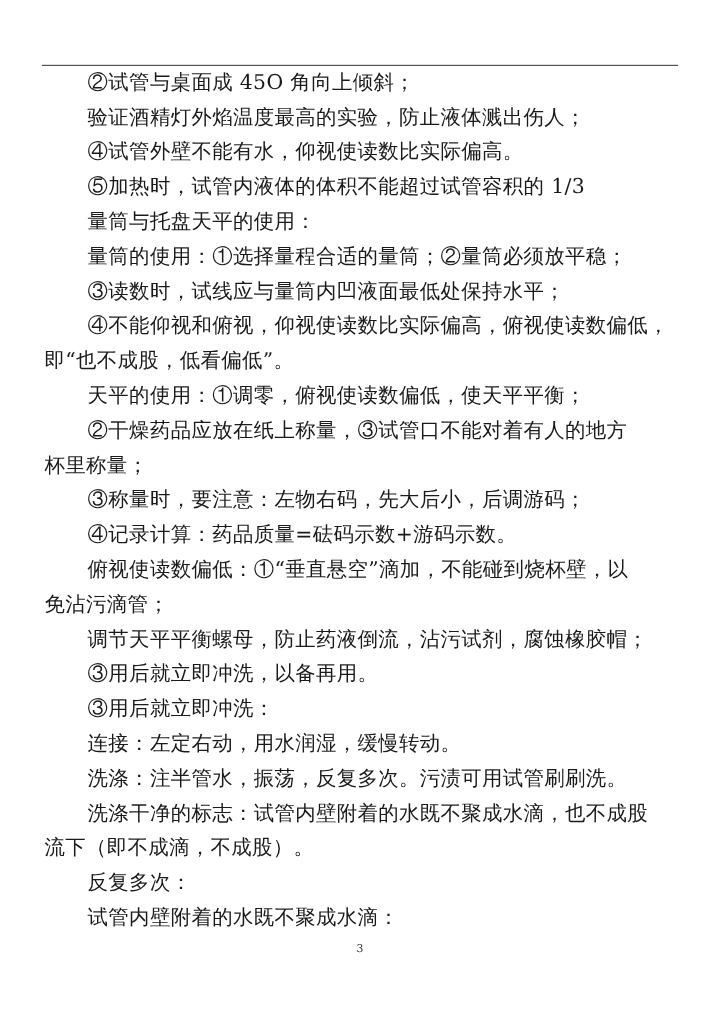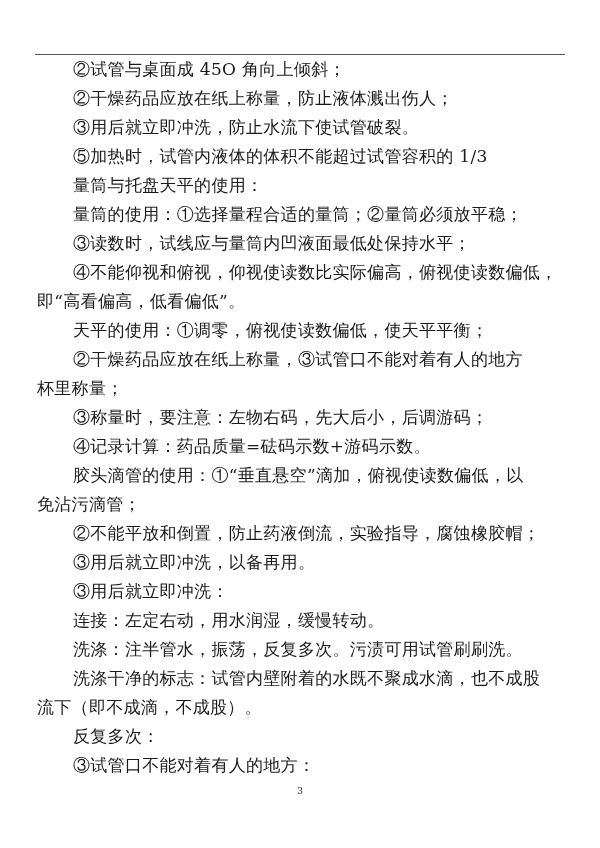--- a/index.html
+++ b/index.html
@@ -14,39 +14,39 @@
   .pagenum { position: absolute; top: 786px; left: 0; width: 600px; text-align: center;
              font-size: 9px; color: #333; }
 </style>
 </head>
 <body>
 
 <div class="rule"></div>
 
 <div class="content">
   <div class="line indent" style="top:0px">②试管与桌面成 45O 角向上倾斜；</div>
-  <div class="line indent" style="top:29px">②干燥药品应放在纸上称量，防止液体溅出伤人；</div>
-  <div class="line indent" style="top:58px">③用后就立即冲洗，防止水流下使试管破裂。</div>
+  <div class="line indent" style="top:29px">验证酒精灯外焰温度最高的实验，防止液体溅出伤人；</div>
+  <div class="line indent" style="top:58px">④试管外壁不能有水，仰视使读数比实际偏高。</div>
   <div class="line indent" style="top:87px">⑤加热时，试管内液体的体积不能超过试管容积的 1/3</div>
   <div class="line indent" style="top:116px">量筒与托盘天平的使用：</div>
   <div class="line indent" style="top:145px">量筒的使用：①选择量程合适的量筒；②量筒必须放平稳；</div>
   <div class="line indent" style="top:174px">③读数时，试线应与量筒内凹液面最低处保持水平；</div>
   <div class="line indent" style="top:203px">④不能仰视和俯视，仰视使读数比实际偏高，俯视使读数偏低，</div>
-  <div class="line" style="top:232px">即“高看偏高，低看偏低”。</div>
+  <div class="line" style="top:232px">即“也不成股，低看偏低”。</div>
   <div class="line indent" style="top:261px">天平的使用：①调零，俯视使读数偏低，使天平平衡；</div>
   <div class="line indent" style="top:290px">②干燥药品应放在纸上称量，③试管口不能对着有人的地方</div>
   <div class="line" style="top:319px">杯里称量；</div>
   <div class="line indent" style="top:348px">③称量时，要注意：左物右码，先大后小，后调游码；</div>
   <div class="line indent" style="top:377px">④记录计算：药品质量=砝码示数+游码示数。</div>
-  <div class="line indent" style="top:406px">胶头滴管的使用：①“垂直悬空”滴加，俯视使读数偏低，以</div>
+  <div class="line indent" style="top:406px">俯视使读数偏低：①“垂直悬空”滴加，不能碰到烧杯壁，以</div>
   <div class="line" style="top:435px">免沾污滴管；</div>
-  <div class="line indent" style="top:464px">②不能平放和倒置，防止药液倒流，实验指导，腐蚀橡胶帽；</div>
+  <div class="line indent" style="top:464px">调节天平平衡螺母，防止药液倒流，沾污试剂，腐蚀橡胶帽；</div>
   <div class="line indent" style="top:493px">③用后就立即冲洗，以备再用。</div>
   <div class="line indent" style="top:522px">③用后就立即冲洗：</div>
   <div class="line indent" style="top:551px">连接：左定右动，用水润湿，缓慢转动。</div>
   <div class="line indent" style="top:580px">洗涤：注半管水，振荡，反复多次。污渍可用试管刷刷洗。</div>
   <div class="line indent" style="top:609px">洗涤干净的标志：试管内壁附着的水既不聚成水滴，也不成股</div>
   <div class="line" style="top:638px">流下（即不成滴，不成股）。</div>
   <div class="line indent" style="top:667px">反复多次：</div>
-  <div class="line indent" style="top:696px">③试管口不能对着有人的地方：</div>
+  <div class="line indent" style="top:696px">试管内壁附着的水既不聚成水滴：</div>
 </div>
 
 <div class="pagenum">3</div>
 
 </body></html>

